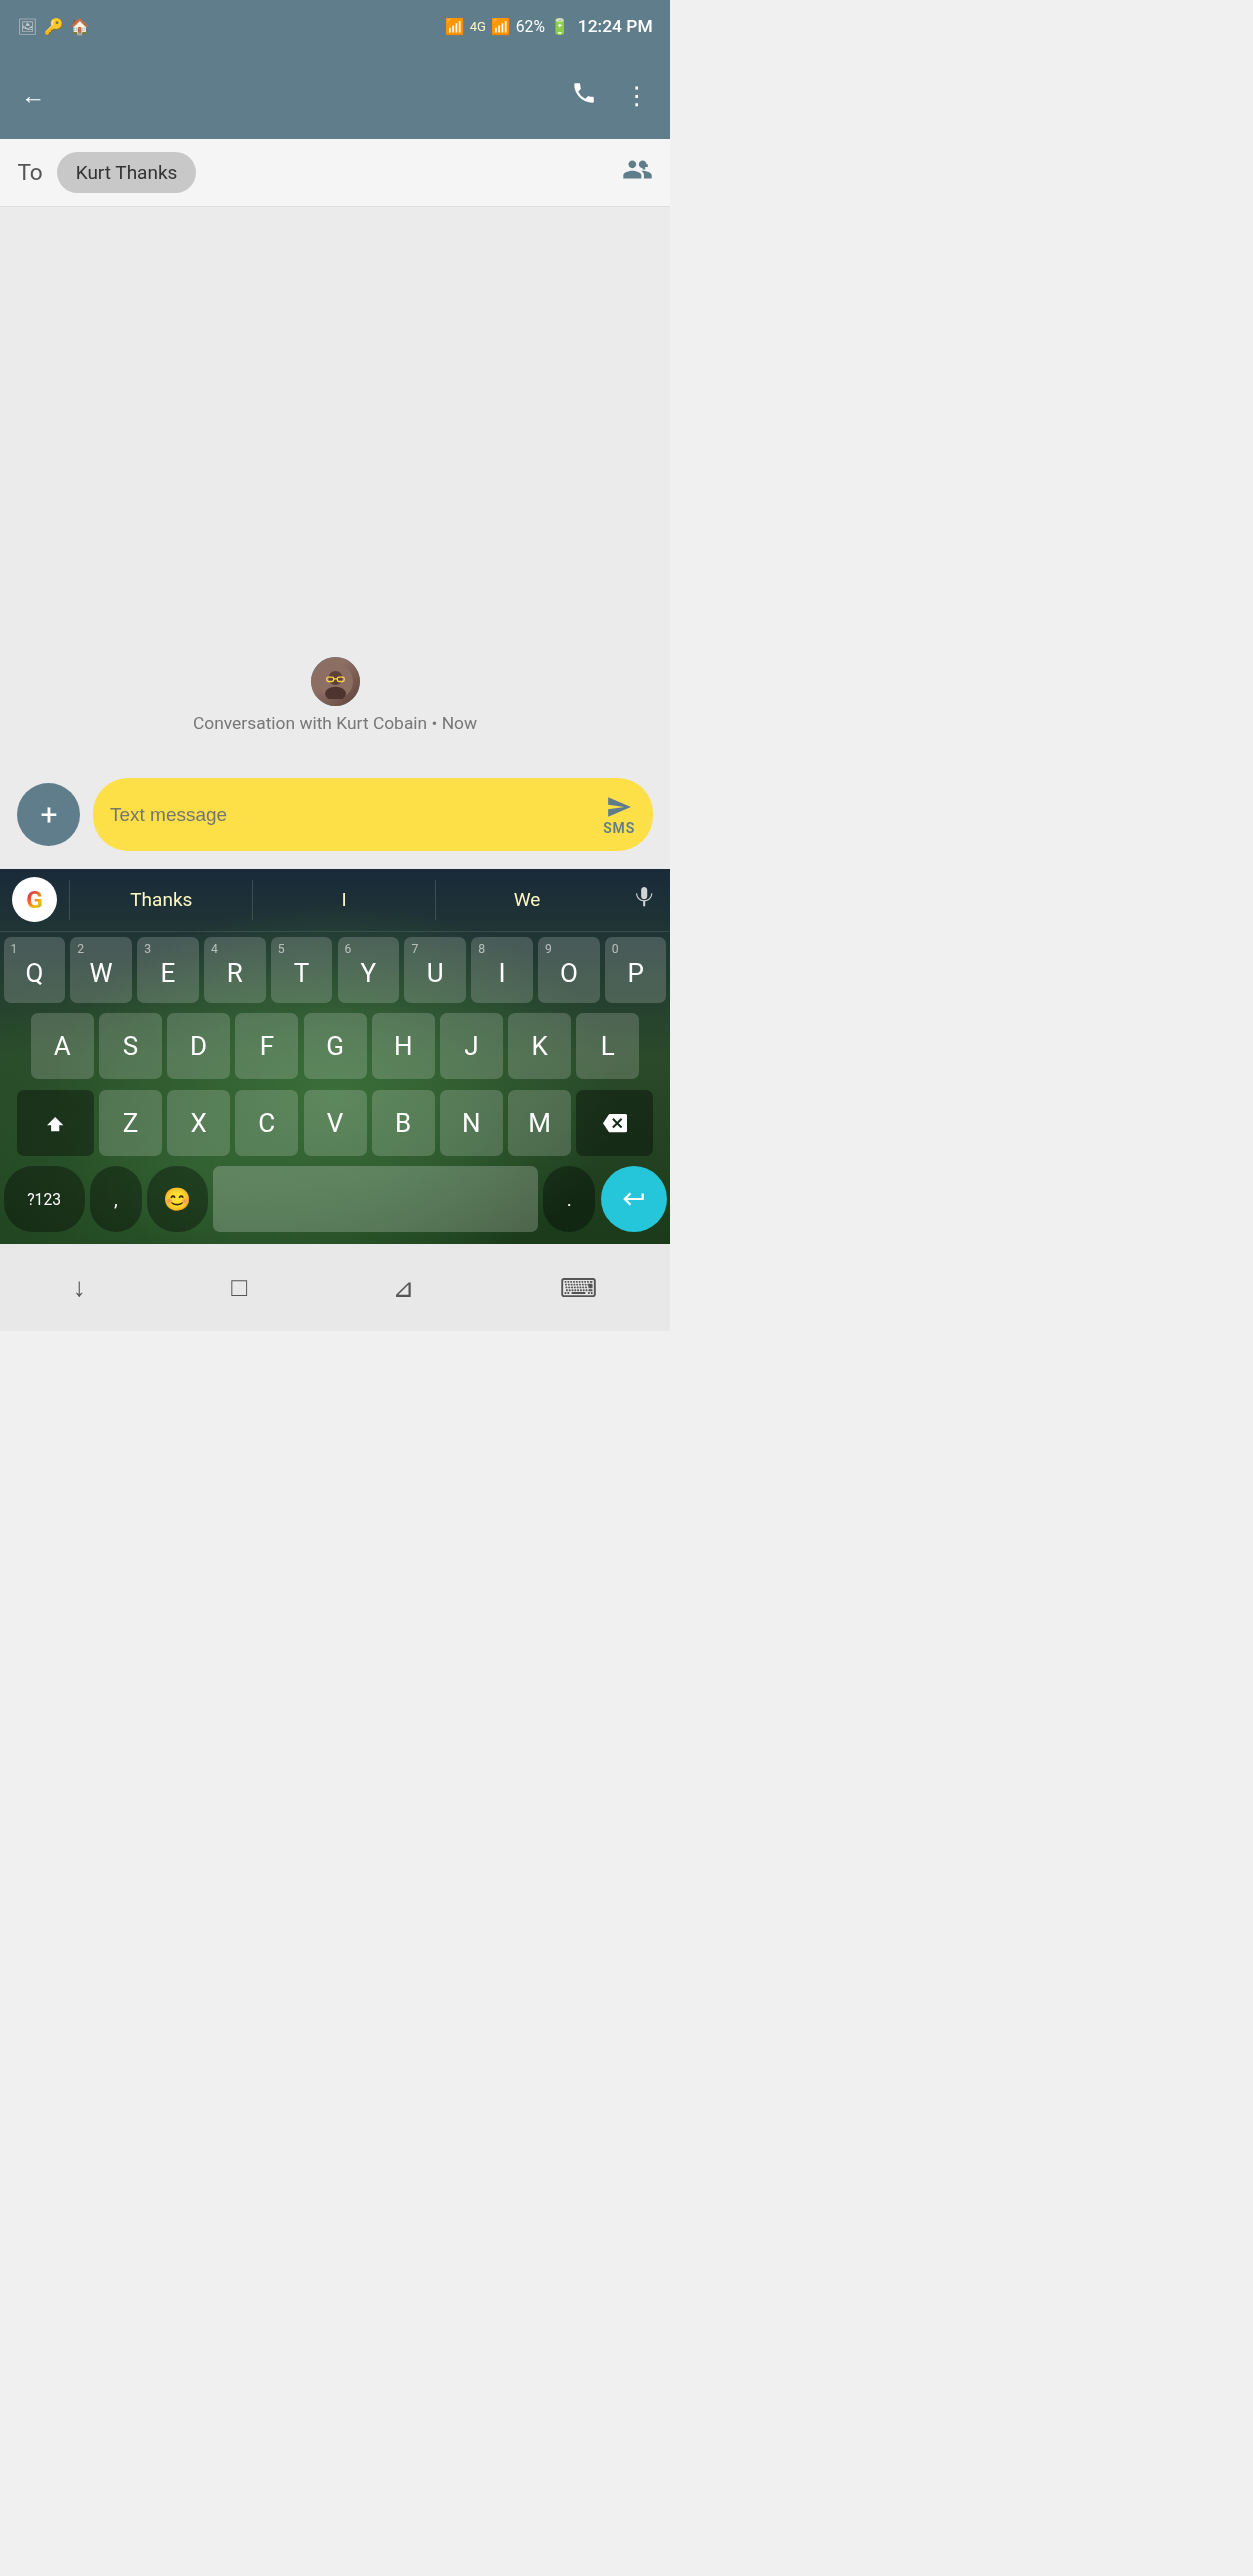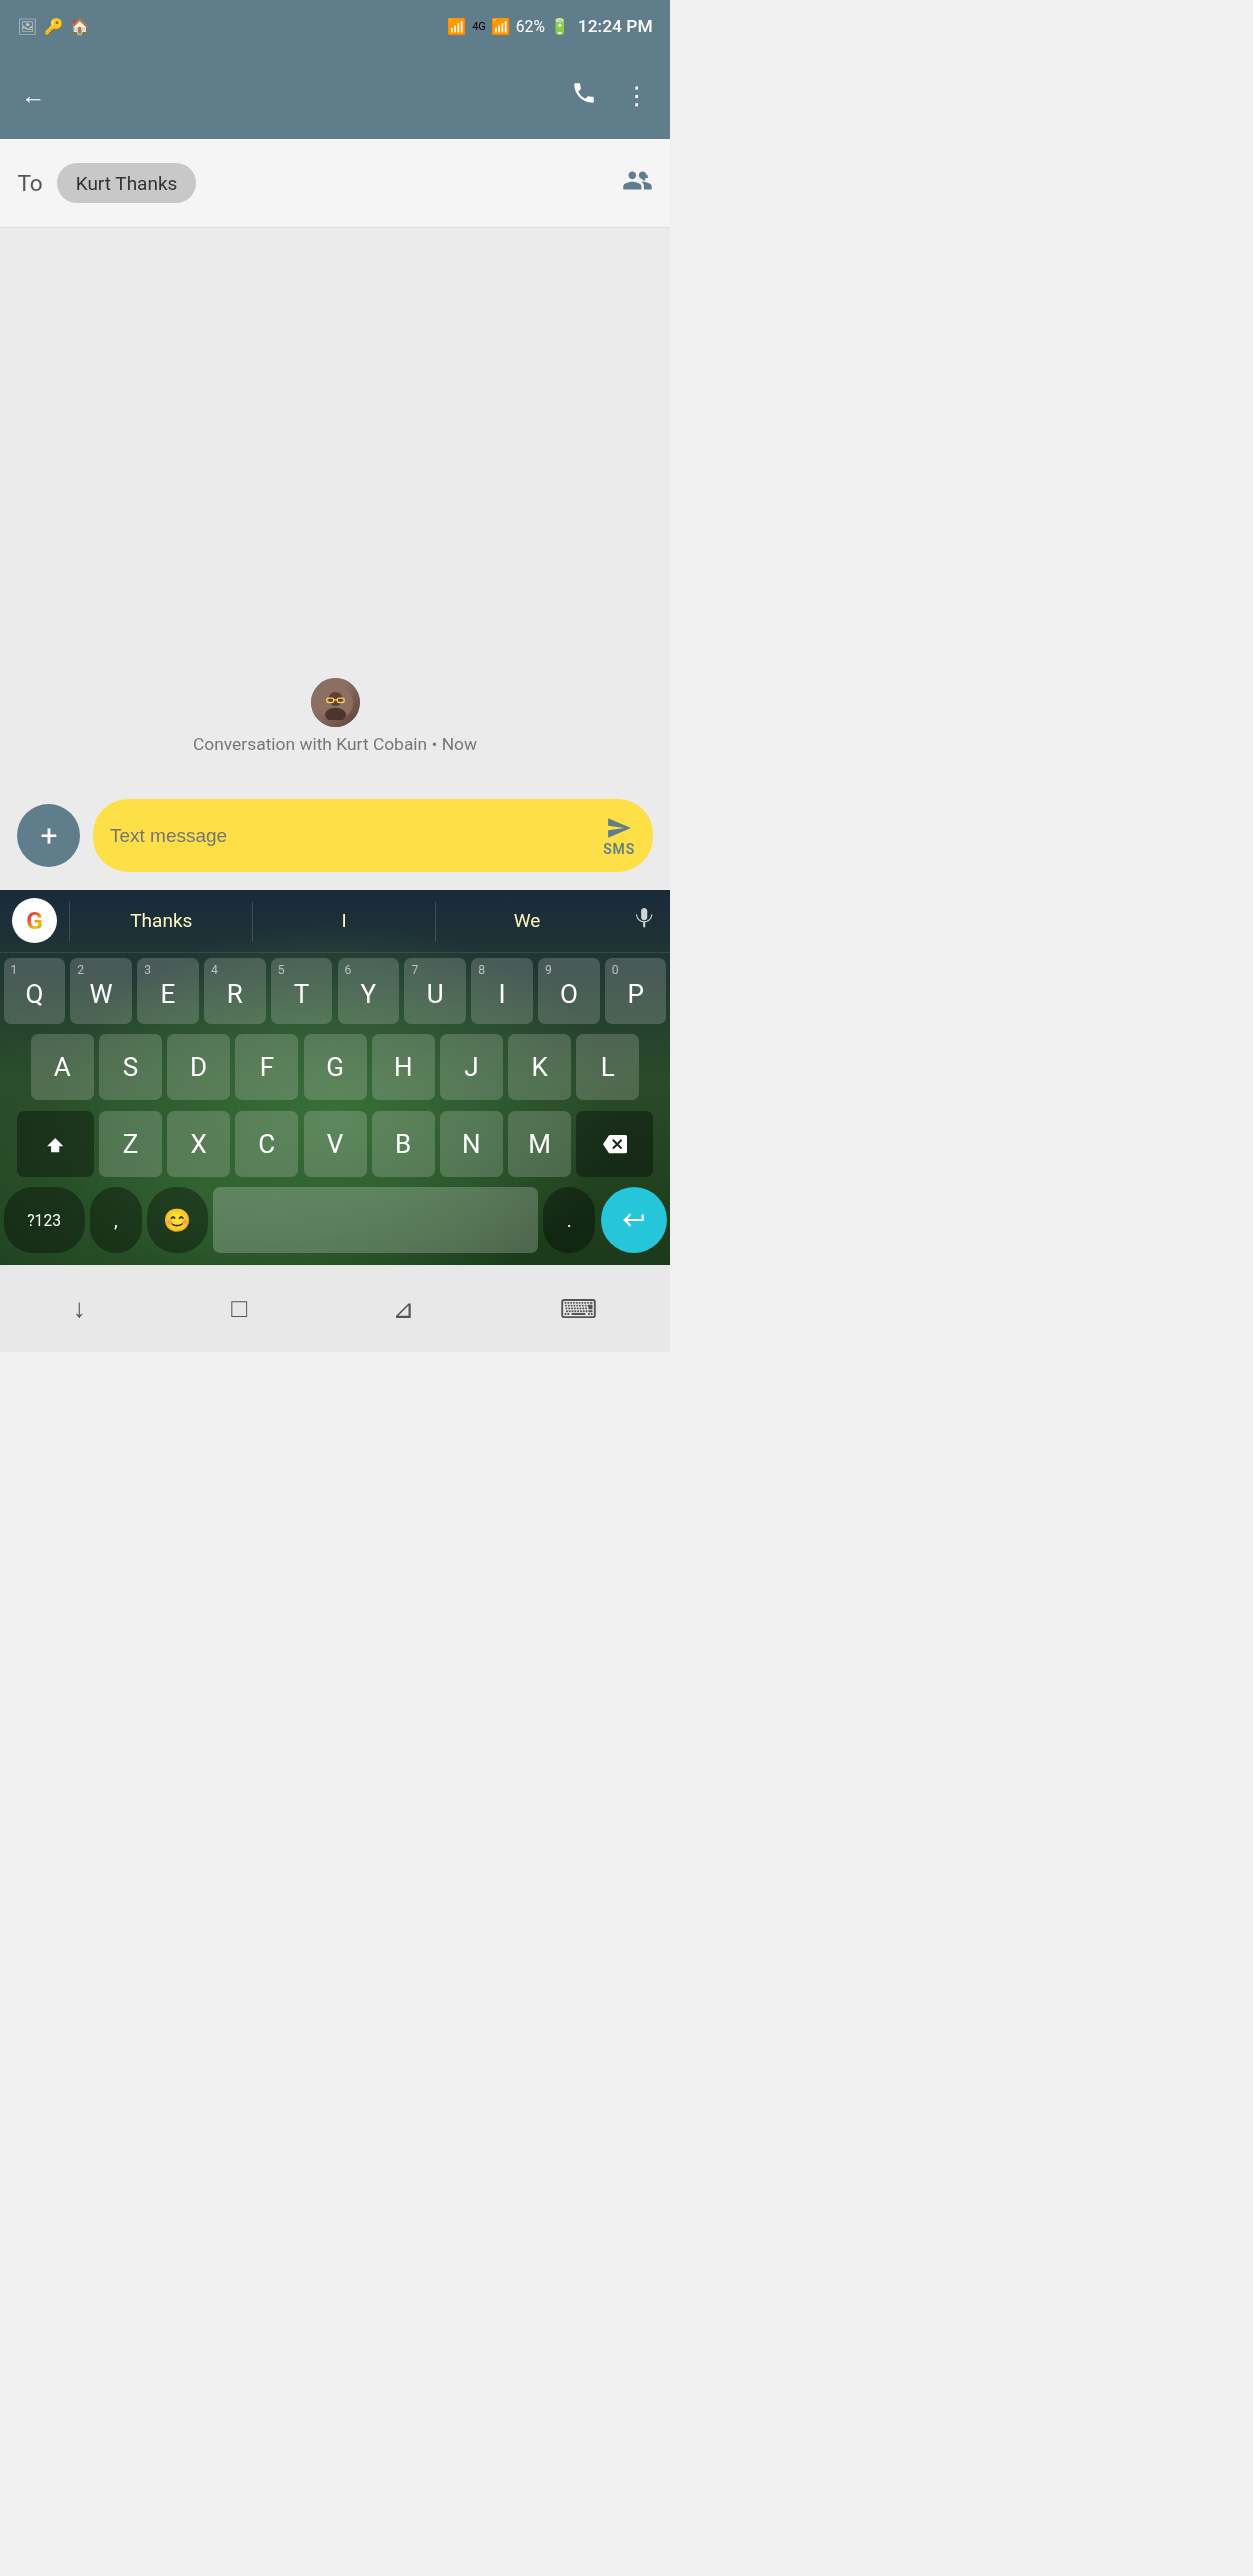--- a/index.html
+++ b/index.html
@@ -63,21 +63,21 @@
     }
     .app-bar-icon {
       color: white;
       font-size: 24.4px;
       cursor: pointer;
     }
 
     
     .to-field {
       width: 100%;
-      height: 89px;
+      height: 68px;
       background: #f5f5f5;
       display: flex;
       align-items: center;
       padding: 0 17.4px;
       border-bottom: 0.9px solid #ddd;
     }
     .to-label {
       font-size: 22.6px;
       color: #555;
       margin-right: 14px;
@@ -349,21 +349,21 @@
 <body>
 
 <div class="status-bar">
   <div class="status-bar-left">
     <span class="status-icon">🖼</span>
     <span class="status-icon">🔑</span>
     <span class="status-icon">🏠</span>
   </div>
   <div class="status-bar-right">
     <span>📶</span>
-    <span style="font-size:11px;color:#000000;text-align:right;">4G</span>
+    <span style="font-size:13px;color:#fef9c3;text-align:right;">4G</span>
     <span>📶</span>
     <span style="font-size:15.7px;">62%</span>
     <span>🔋</span>
     <span class="status-time">12:24 PM</span>
   </div>
 </div>
 
 <div class="app-bar">
   <span class="app-bar-icon">←</span>
   <div class="app-bar-actions">

